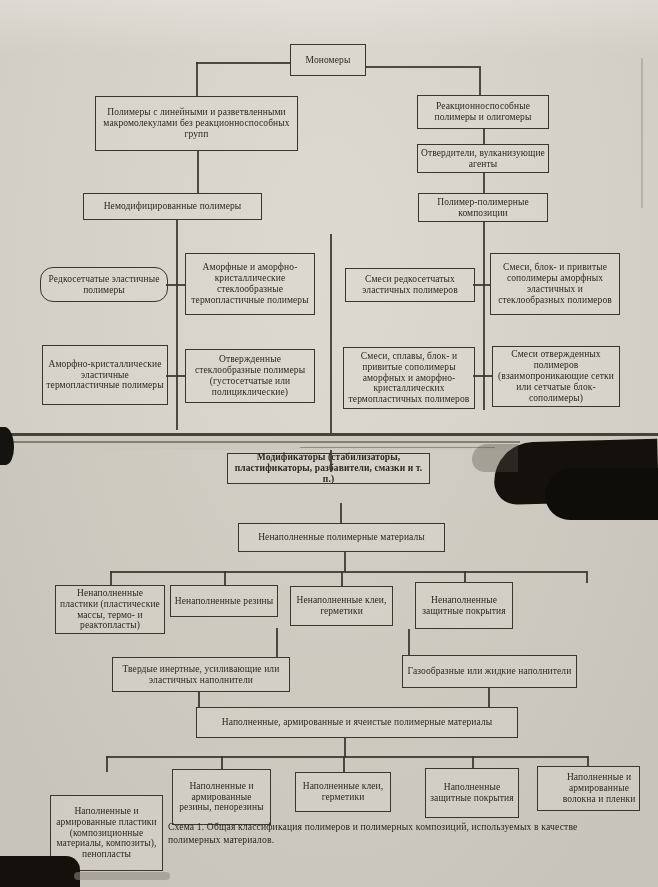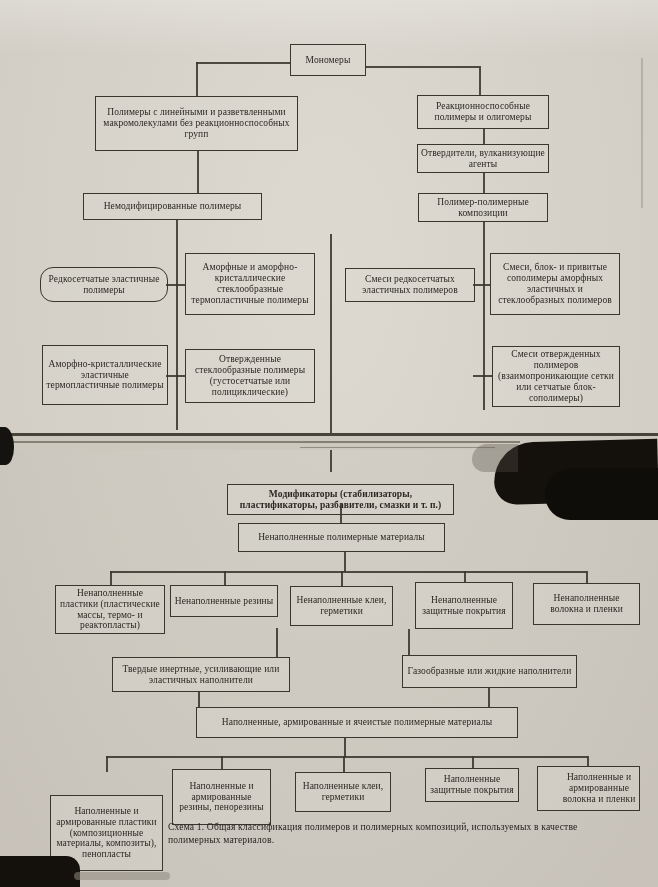--- a/index.html
+++ b/index.html
@@ -55,50 +55,50 @@
   <div class="node" style="left:185px;top:253px;width:130px;height:62px;">Аморфные и аморфно-кристаллические стеклообразные термопластичные полимеры</div>
 
   <div class="node" style="left:345px;top:268px;width:130px;height:34px;">Смеси редкосетчатых эластичных полимеров</div>
 
   <div class="node" style="left:490px;top:253px;width:130px;height:62px;">Смеси, блок- и привитые сополимеры аморфных эластичных и стеклообразных полимеров</div>
 
   <div class="node" style="left:42px;top:345px;width:126px;height:60px;">Аморфно-кристаллические эластичные термопластичные полимеры</div>
 
   <div class="node" style="left:185px;top:349px;width:130px;height:54px;">Отвержденные стеклообразные полимеры (густосетчатые или полициклические)</div>
 
+  <div class="node" style="left:343px;top:347px;width:132px;height:62px;">Смеси, сплавы, блок- и привитые сополимеры аморфных и аморфно-кристаллических термопластичных полимеров</div>
 
   <div class="node" style="left:492px;top:346px;width:128px;height:61px;">Смеси отвержденных полимеров (взаимопроникающие сетки или сетчатые блок-сополимеры)</div>
 
-  <div class="node bold" style="left:227px;top:484px;width:227px;height:31px;text-align:center;">Модификаторы (стабилизаторы, пластификаторы, разбавители, смазки и т. п.)</div>
+  <div class="node bold" style="left:227px;top:453px;width:203px;height:31px;text-align:center;">Модификаторы (стабилизаторы, пластификаторы, разбавители, смазки и т. п.)</div>
 
   <div class="node" style="left:238px;top:523px;width:207px;height:29px;">Ненаполненные полимерные материалы</div>
 
   <div class="node" style="left:55px;top:585px;width:110px;height:49px;">Ненаполненные пластики (пластические массы, термо- и реактопласты)</div>
 
   <div class="node" style="left:170px;top:585px;width:108px;height:32px;">Ненаполненные резины</div>
 
   <div class="node" style="left:290px;top:586px;width:103px;height:40px;">Ненаполненные клеи, герметики</div>
 
   <div class="node" style="left:415px;top:582px;width:98px;height:47px;">Ненаполненные защитные покрытия</div>
 
-  <div class="node" style="left:533px;top:583px;width:107px;height:42px;">Ненаполненные волокна и пленки</div>
 
   <div class="node" style="left:112px;top:657px;width:178px;height:35px;">Твердые инертные, усиливающие или эластичных наполнители</div>
 
   <div class="node" style="left:402px;top:655px;width:175px;height:33px;">Газообразные или жидкие наполнители</div>
 
   <div class="node" style="left:196px;top:707px;width:322px;height:31px;">Наполненные, армированные и ячеистые полимерные материалы</div>
 
   <div class="node" style="left:50px;top:795px;width:113px;height:76px;">Наполненные и армированные пластики (композиционные материалы, композиты), пенопласты</div>
 
   <div class="node" style="left:172px;top:769px;width:99px;height:56px;">Наполненные и армированные резины, пенорезины</div>
 
   <div class="node" style="left:295px;top:772px;width:96px;height:40px;">Наполненные клеи, герметики</div>
 
-  <div class="node" style="left:425px;top:768px;width:94px;height:34px;">Наполненные защитные покрытия</div>
+  <div class="node" style="left:425px;top:768px;width:94px;height:50px;">Наполненные защитные покрытия</div>
 
   <div class="node" style="left:537px;top:766px;width:103px;height:45px;padding-left:24px;">Наполненные и армированные волокна и пленки</div>
 
   <div class="hline" style="left:196px;top:62px;width:94px;"></div>
   <div class="vline" style="left:196px;top:62px;height:34px;"></div>
   <div class="hline" style="left:366px;top:66px;width:113px;"></div>
   <div class="vline" style="left:479px;top:66px;height:29px;"></div>
   <div class="vline" style="left:197px;top:151px;height:42px;"></div>
   <div class="vline" style="left:483px;top:129px;height:15px;"></div>
   <div class="vline" style="left:483px;top:173px;height:20px;"></div>

